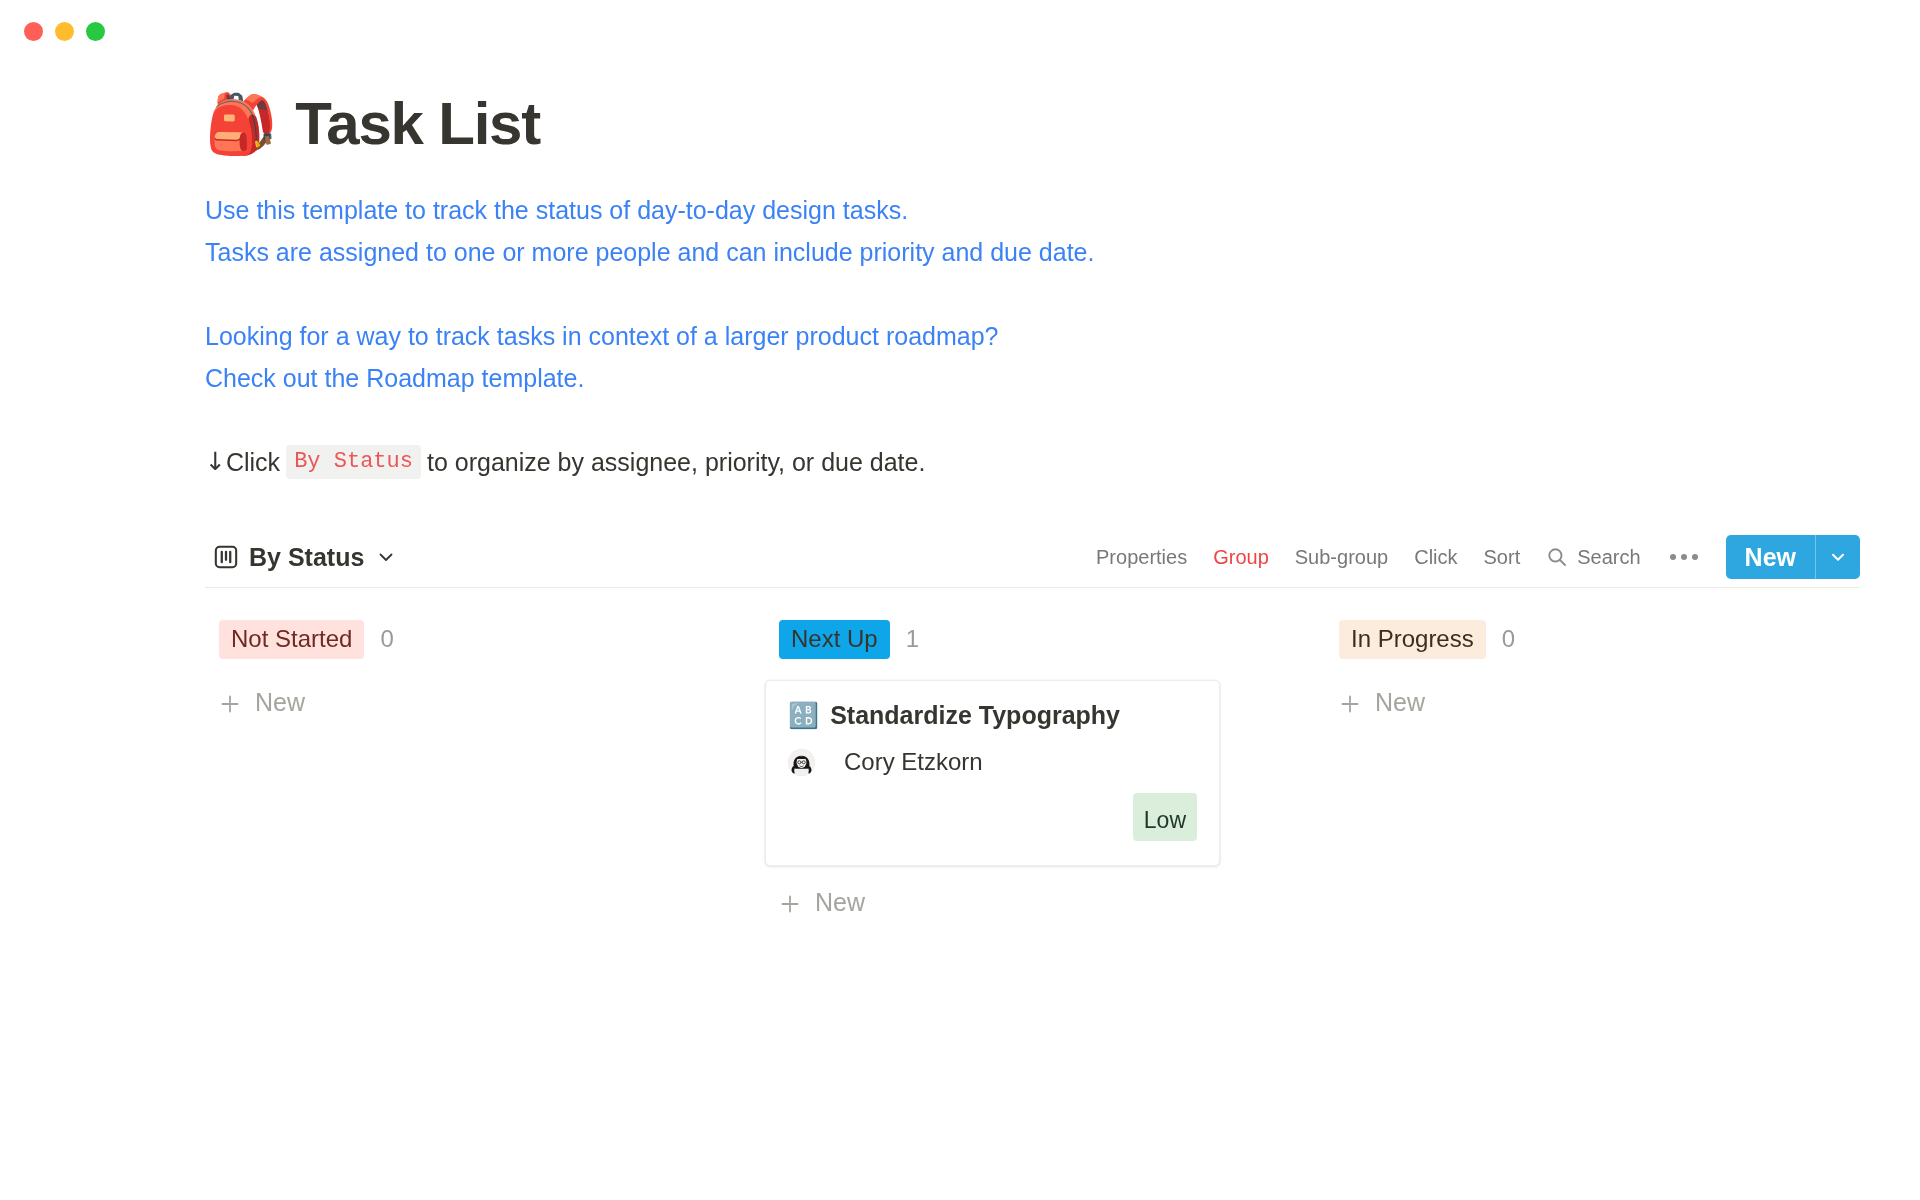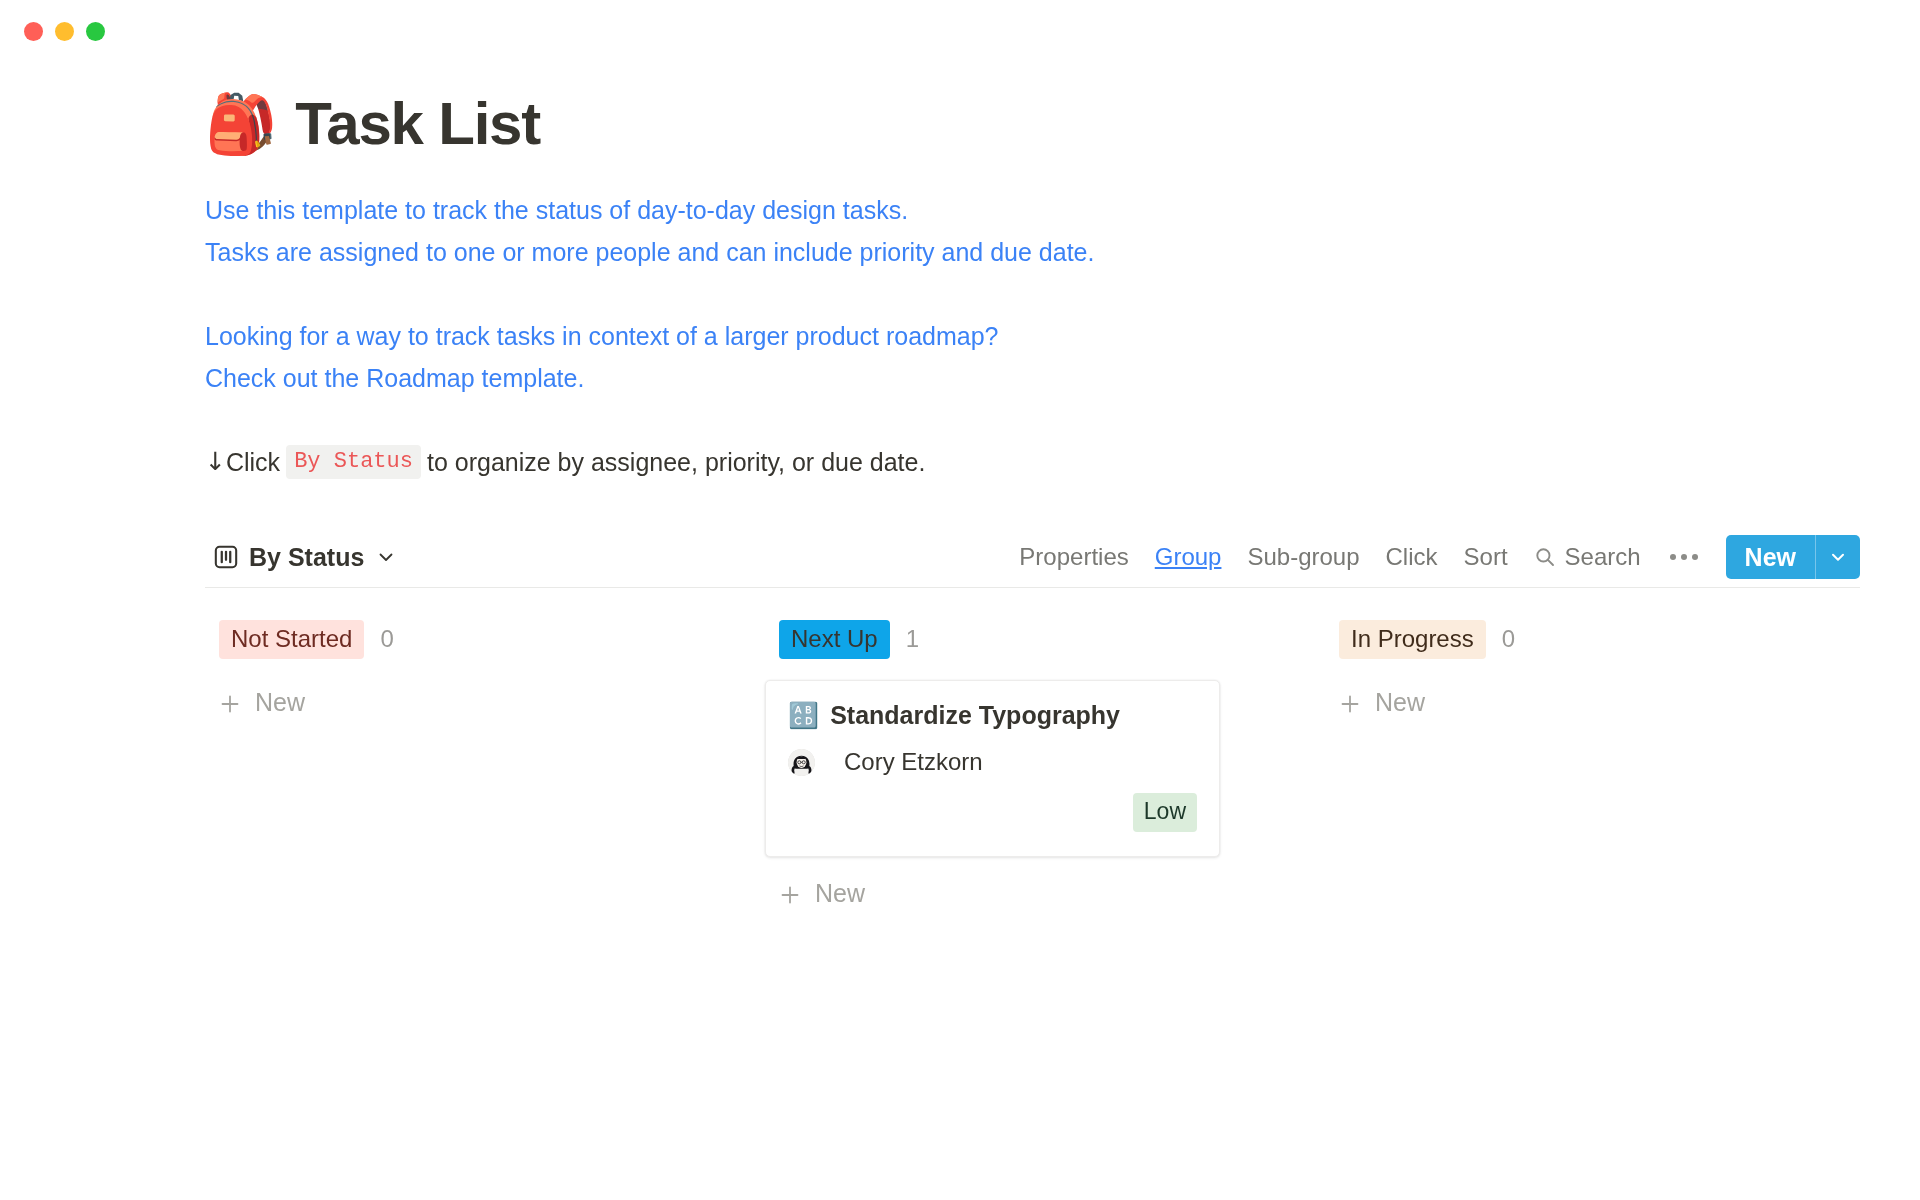--- a/index.html
+++ b/index.html
@@ -118,28 +118,28 @@
     margin-left: 2px;
   }
 
   .toolbar-right {
     margin-left: auto;
     display: flex;
     align-items: center;
     gap: 0;
   }
   .tb-item {
-    font-size: 24px;
+    font-size: 20px;
     color: #787874;
     padding: 6px 13px;
     border-radius: 5px;
     cursor: pointer;
     white-space: nowrap;
   }
-  .tb-item.active { color: #3b82f6; text-decoration: underline; }
+  .tb-item.active { color: #ef4444; }
   .tb-search {
     display: flex;
     align-items: center;
     gap: 9px;
     padding: 6px 13px;
     border-radius: 5px;
     cursor: pointer;
   }
   .search-icon { width: 22px; height: 22px; display: block; }
   .tb-dots {
@@ -263,21 +263,21 @@
     background: #e3e2e0;
   }
   .assignee-name {
     font-size: 24px;
     color: #37352f;
   }
   .priority-pill {
     display: inline-block;
     font-size: 23px;
     line-height: 1;
-    padding: 7px 11px 9px;
+    padding: 16px 11px 9px;
     border-radius: 4px;
   }
 
   .add-new {
     display: flex;
     align-items: center;
     gap: 14px;
     padding: 8px 14px;
     color: #a5a49f;
     font-size: 25px;

